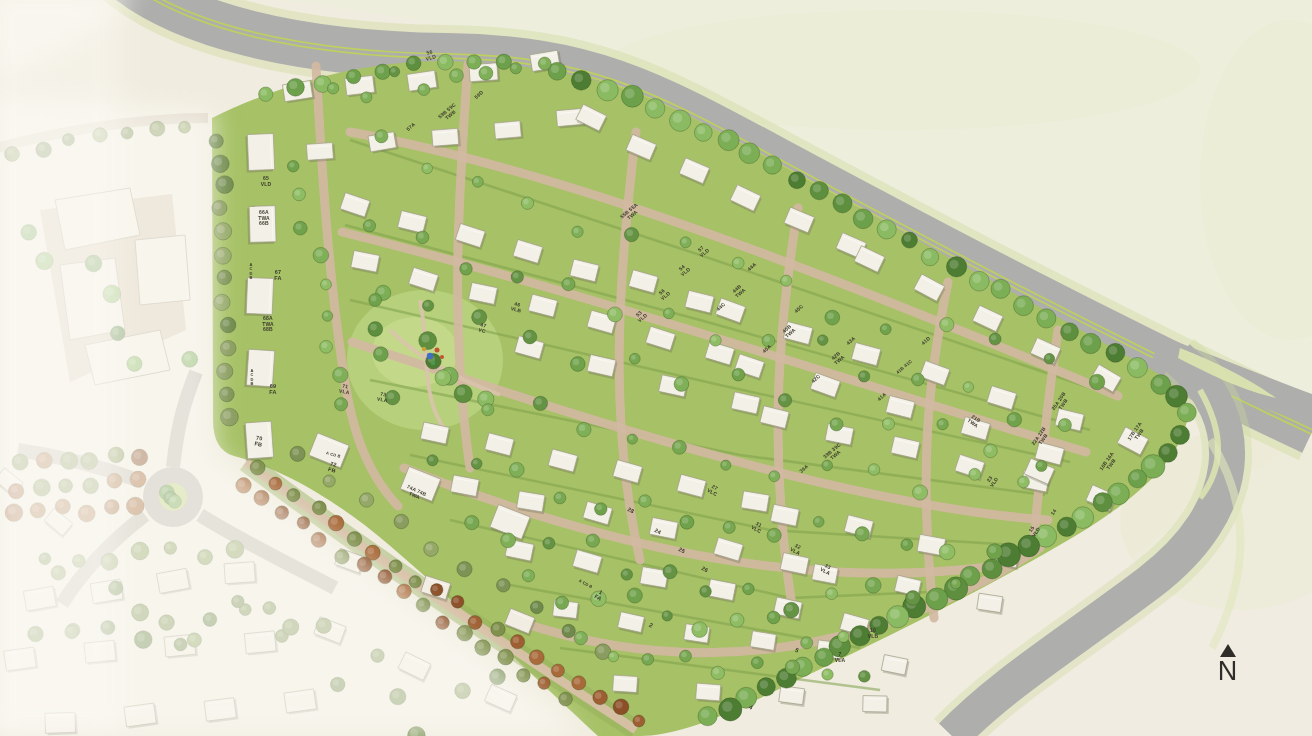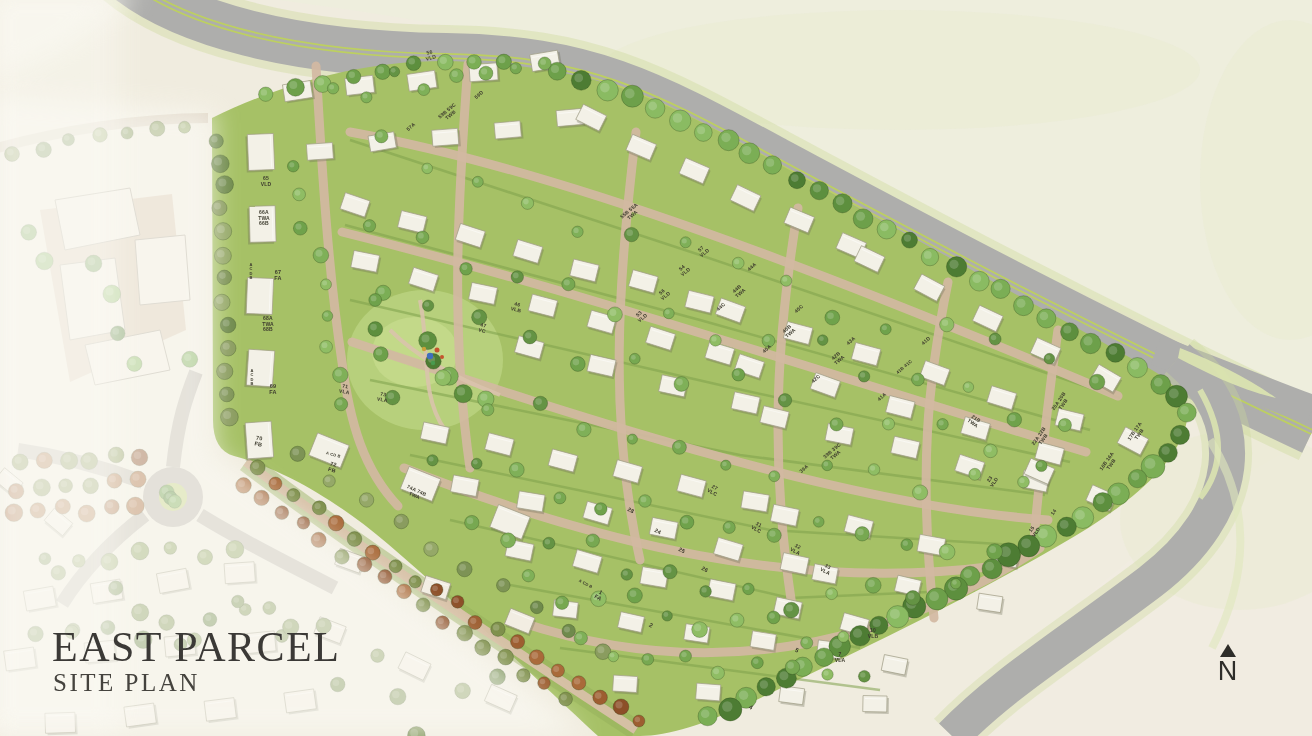--- a/index.html
+++ b/index.html
@@ -1409,22 +1409,18 @@
           <text transform="translate(1033,530) rotate(-55)" text-anchor="middle" fill="#3c3a2d" font-size="5" font-family="&quot;Liberation Sans&quot;,sans-serif" font-weight="700" letter-spacing=".2"><tspan x="0" dy="0">15</tspan><tspan x="0" dy="5.5">VLD</tspan></text>
         </g>
         <g>
           <path d="M-10,95 L50,100 C120,105 180,108 215,112 L215,452 L360,558 L520,680 L585,736 L-10,736 Z" fill="#fcfbf5" opacity="0.62" filter="url(#soft)"></path>
           <path d="M-10,-10 L120,-10 L120,736 L-10,736 Z" fill="#fcfbf5" opacity="0.4" filter="url(#soft)"></path>
           <path d="M-10,-10 L140,-10 C90,40 40,70 -10,80 Z" fill="#fcfbf5" opacity="0.5" filter="url(#soft)"></path>
         </g>
       </g>
   </svg>
 
-  <div class="title-block">
-    <h1>EAST PARCEL</h1>
-    <h2>SITE PLAN</h2>
-  </div>
 
   <div class="north">
     <div class="tri"></div>
     <span class="n">N</span>
   </div>
 </div>
 
 </body></html>

